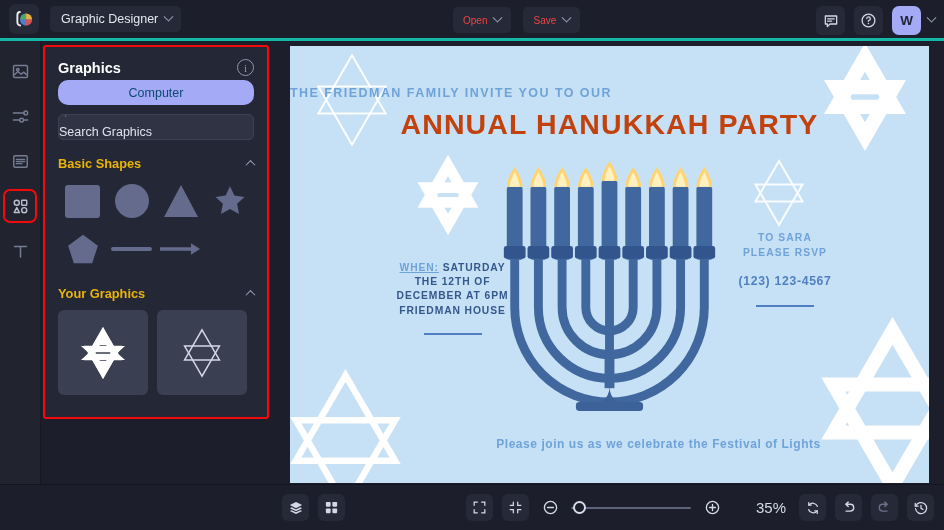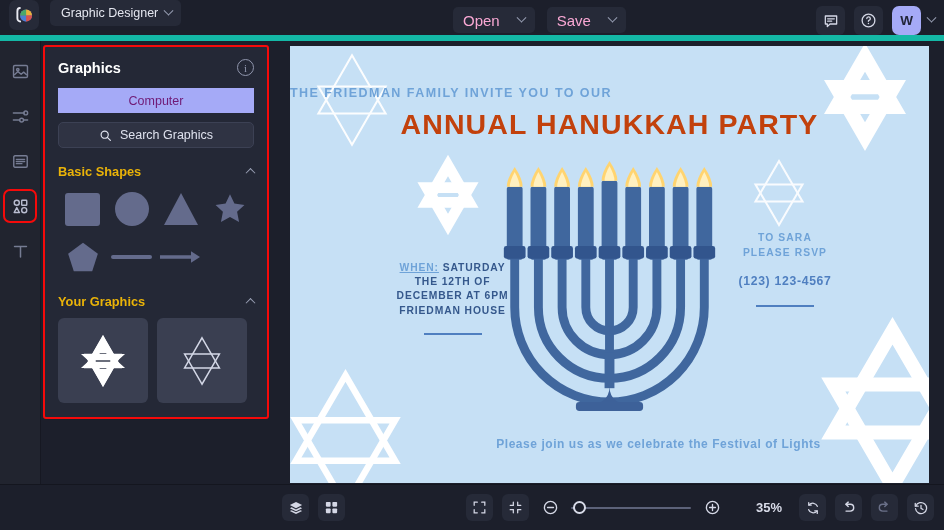--- a/index.html
+++ b/index.html
@@ -8,39 +8,39 @@
     width: 944px; height: 530px;
     background: #1c1f2b;
     font-family: "Liberation Sans", sans-serif;
     overflow: hidden;
   }
   .app { position: relative; width: 944px; height: 530px; background: #1c1f2b; }
 
   
   .topbar {
     position: absolute; top: 0; left: 0; width: 944px; height: 41px;
-    background: #1c1f2b; display: flex; align-items: flex-start;
-    border-bottom: 6px solid #14b8a6;
+    background: #1c1f2b; display: flex; align-items: center;
+    border-bottom: 3px solid #14b8a6;
   }
   .logo-btn {
     width: 30px; height: 30px; margin-left: 9px; border-radius: 7px;
     background: #262a38; display: flex; align-items: center; justify-content: center;
   }
   .doc-title {
     margin-left: 11px; height: 26px; padding: 0 9px 0 11px; border-radius: 5px;
     background: #262a38; display: flex; align-items: center; gap: 7px;
     color: #e4e6ef; font-size: 12.5px;
   }
   .chev { display: inline-block; width: 7px; height: 7px;
     border-right: 1.4px solid #9aa0b5; border-bottom: 1.4px solid #9aa0b5;
     transform: rotate(45deg) translate(-2px,-2px); }
   .topbar-center { position: absolute; left: 453px; top: 7px; display: flex; gap: 12px; }
   .tb-btn {
     height: 26px; padding: 0 10px; border-radius: 5px; background: #262a38;
-    display: flex; align-items: center; gap: 18px; color: #f9a8d4; font-size: 15px;
+    display: flex; align-items: center; gap: 7px; color: #ef4444; font-size: 10px;
     cursor: pointer;
   }
   .topbar-right { position: absolute; right: 9px; top: 6px; display: flex; align-items: center; gap: 9px; }
   .icon-btn {
     width: 29px; height: 29px; border-radius: 6px; background: #262a38;
     display: flex; align-items: center; justify-content: center; cursor: pointer;
   }
   .avatar {
     width: 29px; height: 29px; border-radius: 7px; background: #a5aaf7;
     display: flex; align-items: center; justify-content: center;
@@ -59,34 +59,34 @@
     cursor: pointer; border-radius: 4px;
   }
   .rail-item.sel { outline: 2.5px solid #f50a0a; outline-offset: 1px; }
 
   
   .panel {
     position: absolute; left: 43px; top: 45px; width: 226px; height: 374px;
     background: #242836; border: 2.5px solid #f50a0a; border-radius: 3px;
     padding: 12px 13px;
   }
-  .panel-head { display: flex; align-items: center; justify-content: space-between; margin-bottom: 12px; }
+  .panel-head { display: flex; align-items: center; justify-content: space-between; margin-bottom: 4px; }
   .panel-title { color: #fff; font-size: 14.5px; font-weight: bold; }
   .info-ic { width: 17px; height: 17px; border: 1.5px solid #9096ad; border-radius: 50%;
     color: #9096ad; font-size: 11px; display:flex; align-items:center; justify-content:center;
     font-family: "Liberation Serif", serif; cursor: pointer; }
   .computer-btn {
-    width: 100%; height: 25px; background: #a5aaf7; border-radius: 0;
+    width: 100%; height: 25px; background: #a5aaf7; border-radius: 10px;
     display: flex; align-items: center; justify-content: center;
-    color: #701a75; font-size: 12.5px; cursor: pointer; margin-bottom: 9px;
+    color: #0c4a6e; font-size: 12.5px; cursor: pointer; margin-bottom: 9px;
   }
   .search-box {
     width: 100%; height: 26px; background: #2f3343; border: 1px solid #3c4154;
-    border-radius: 5px; display: flex; align-items: center; justify-content: center;
-    gap: 8px; color: #dfe2ee; font-size: 12.5px; cursor: text;
+    border-radius: 5px; display: flex; align-items: flex-start; justify-content: center;
+    gap: 8px; color: #dfe2ee; font-size: 12.5px; cursor: text; flex-direction: column;
   }
   .section-head {
     display: flex; align-items: center; justify-content: space-between;
     margin-top: 16px; margin-bottom: 9px; cursor: pointer;
   }
   .section-title { color: #eab308; font-size: 12.8px; font-weight: bold; }
   .caret-up { width: 7px; height: 7px; border-left: 1.5px solid #9aa0b5;
     border-top: 1.5px solid #9aa0b5; transform: rotate(45deg) translate(1px,1px); }
   .shapes-grid { display: grid; grid-template-columns: repeat(4, 1fr); row-gap: 6px; }
   .shape-cell { height: 42px; display: flex; align-items: center; justify-content: center; cursor: pointer; }
@@ -137,22 +137,22 @@
   .bb-center { position: absolute; left: 466px; display: flex; align-items: center; gap: 9px; }
   .bb-right { position: absolute; right: 10px; display: flex; gap: 9px; }
   .bb-btn { width: 27px; height: 27px; border-radius: 6px; background: #262a38;
     display: flex; align-items: center; justify-content: center; cursor: pointer; }
   .bb-plain { width: 24px; height: 24px; display:flex; align-items:center; justify-content:center; cursor:pointer; }
   .slider { position: relative; width: 120px; height: 18px; display: flex; align-items: center; cursor: pointer; }
   .slider-track { width: 100%; height: 2px; background: #5c6279; border-radius: 2px; }
   .slider-knob { position: absolute; left: 2px; width: 13px; height: 13px; border-radius: 50%;
     background: #1c1f2b; border: 2px solid #d8dbe8; }
   .zoom-val { margin-left: 12px; height: 22px; padding: 0 10px; border-radius: 4px;
-    background: #22253200; color: #d8dbe8; font-size: 13px; display:flex; align-items:center;
-    border: 1px solid #30344400; font-weight: bold; }
+    background: #22253200; color: #d8dbe8; font-size: 15px; display:flex; align-items:center;
+    border: 1px solid #30344400; }
 </style>
 </head>
 <body>
 
 <div class="app">
 
   <div class="topbar">
     <div class="logo-btn">
       <svg width="19" height="19" viewBox="0 0 24 24">
         <circle cx="14" cy="12" r="7.5" fill="#7a5ea8"></circle>

